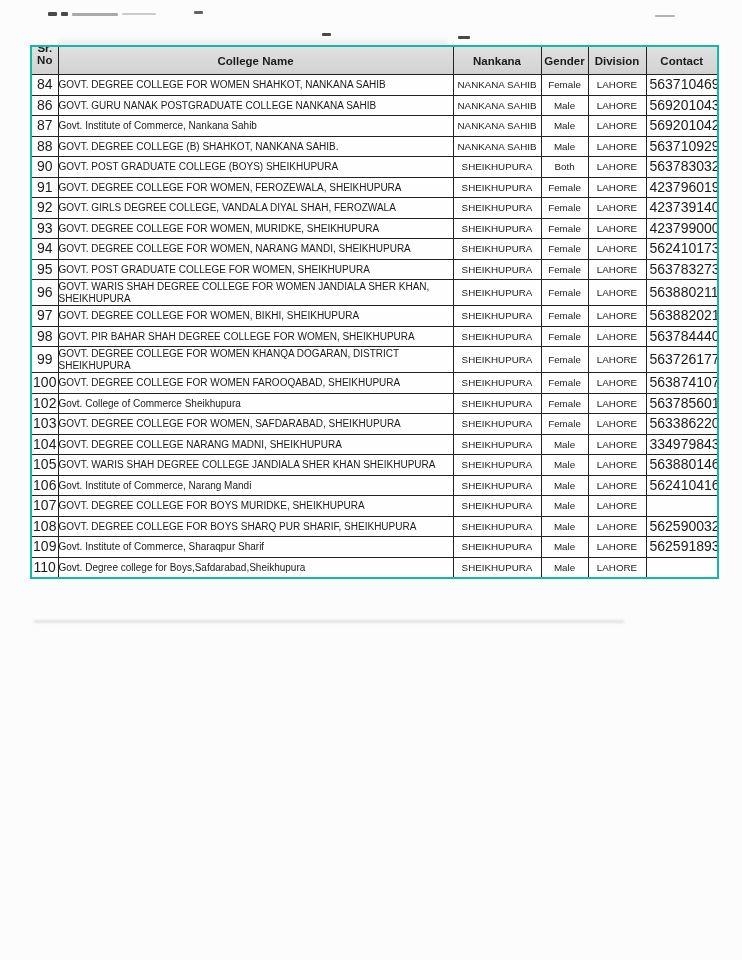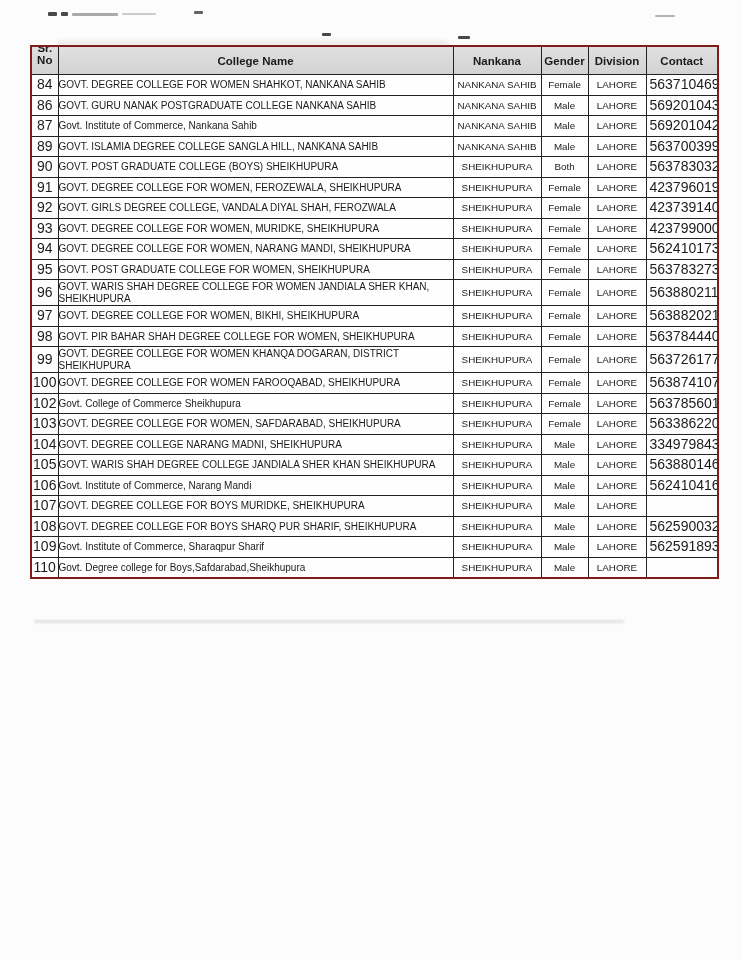--- a/index.html
+++ b/index.html
@@ -23,21 +23,21 @@
   .a7{left:322px;top:33px;width:9px;height:3px;background:rgba(40,40,40,.85);}
   .a8{left:458px;top:36px;width:12px;height:3px;background:rgba(40,40,40,.85);}
   .smear{position:absolute;left:34px;top:620px;width:590px;height:3px;
     background:rgba(0,0,0,.10);filter:blur(1px);}
   .hdr-haze{position:absolute;left:58px;top:40px;width:390px;height:8px;
     background:rgba(0,0,0,.06);filter:blur(2px);}
 
   table.college{
     position:absolute;left:30px;top:45px;width:687px;
     border-collapse:collapse;table-layout:fixed;
-    border:2px solid #7f1d1d;
+    border:2px solid #14b8a6;
   }
   .college th,.college td{
     border:1.5px solid #222;
     color:#1b1b1b;
     overflow:hidden;
   }
   .college thead th{
     height:27px;
     background:linear-gradient(180deg,#e0e0e0,#d2d2d2);
     font-size:11.5px;
@@ -116,26 +116,26 @@
   </tr>
         <tr>
     <td class="c-no">87</td>
     <td class="c-name">Govt. Institute of Commerce, Nankana Sahib</td>
     <td class="c-district">NANKANA SAHIB</td>
     <td class="c-gender">Male</td>
     <td class="c-division">LAHORE</td>
     <td class="c-contact">569201042</td>
   </tr>
         <tr>
-    <td class="c-no">89</td>
-    <td class="c-name">GOVT. ISLAMIA DEGREE COLLEGE SANGLA HILL, NANKANA SAHIB</td>
-    <td class="c-district">NANKANA SAHIB</td>
-    <td class="c-gender">Male</td>
-    <td class="c-division">LAHORE</td>
-    <td class="c-contact">563700399</td>
+    <td class="c-no">88</td>
+    <td class="c-name">GOVT. DEGREE COLLEGE (B) SHAHKOT, NANKANA SAHIB.</td>
+    <td class="c-district">NANKANA SAHIB</td>
+    <td class="c-gender">Male</td>
+    <td class="c-division">LAHORE</td>
+    <td class="c-contact">563710929</td>
   </tr>
         <tr>
     <td class="c-no">90</td>
     <td class="c-name">GOVT. POST GRADUATE COLLEGE (BOYS) SHEIKHUPURA</td>
     <td class="c-district">SHEIKHUPURA</td>
     <td class="c-gender">Both</td>
     <td class="c-division">LAHORE</td>
     <td class="c-contact">563783032</td>
   </tr>
         <tr>

